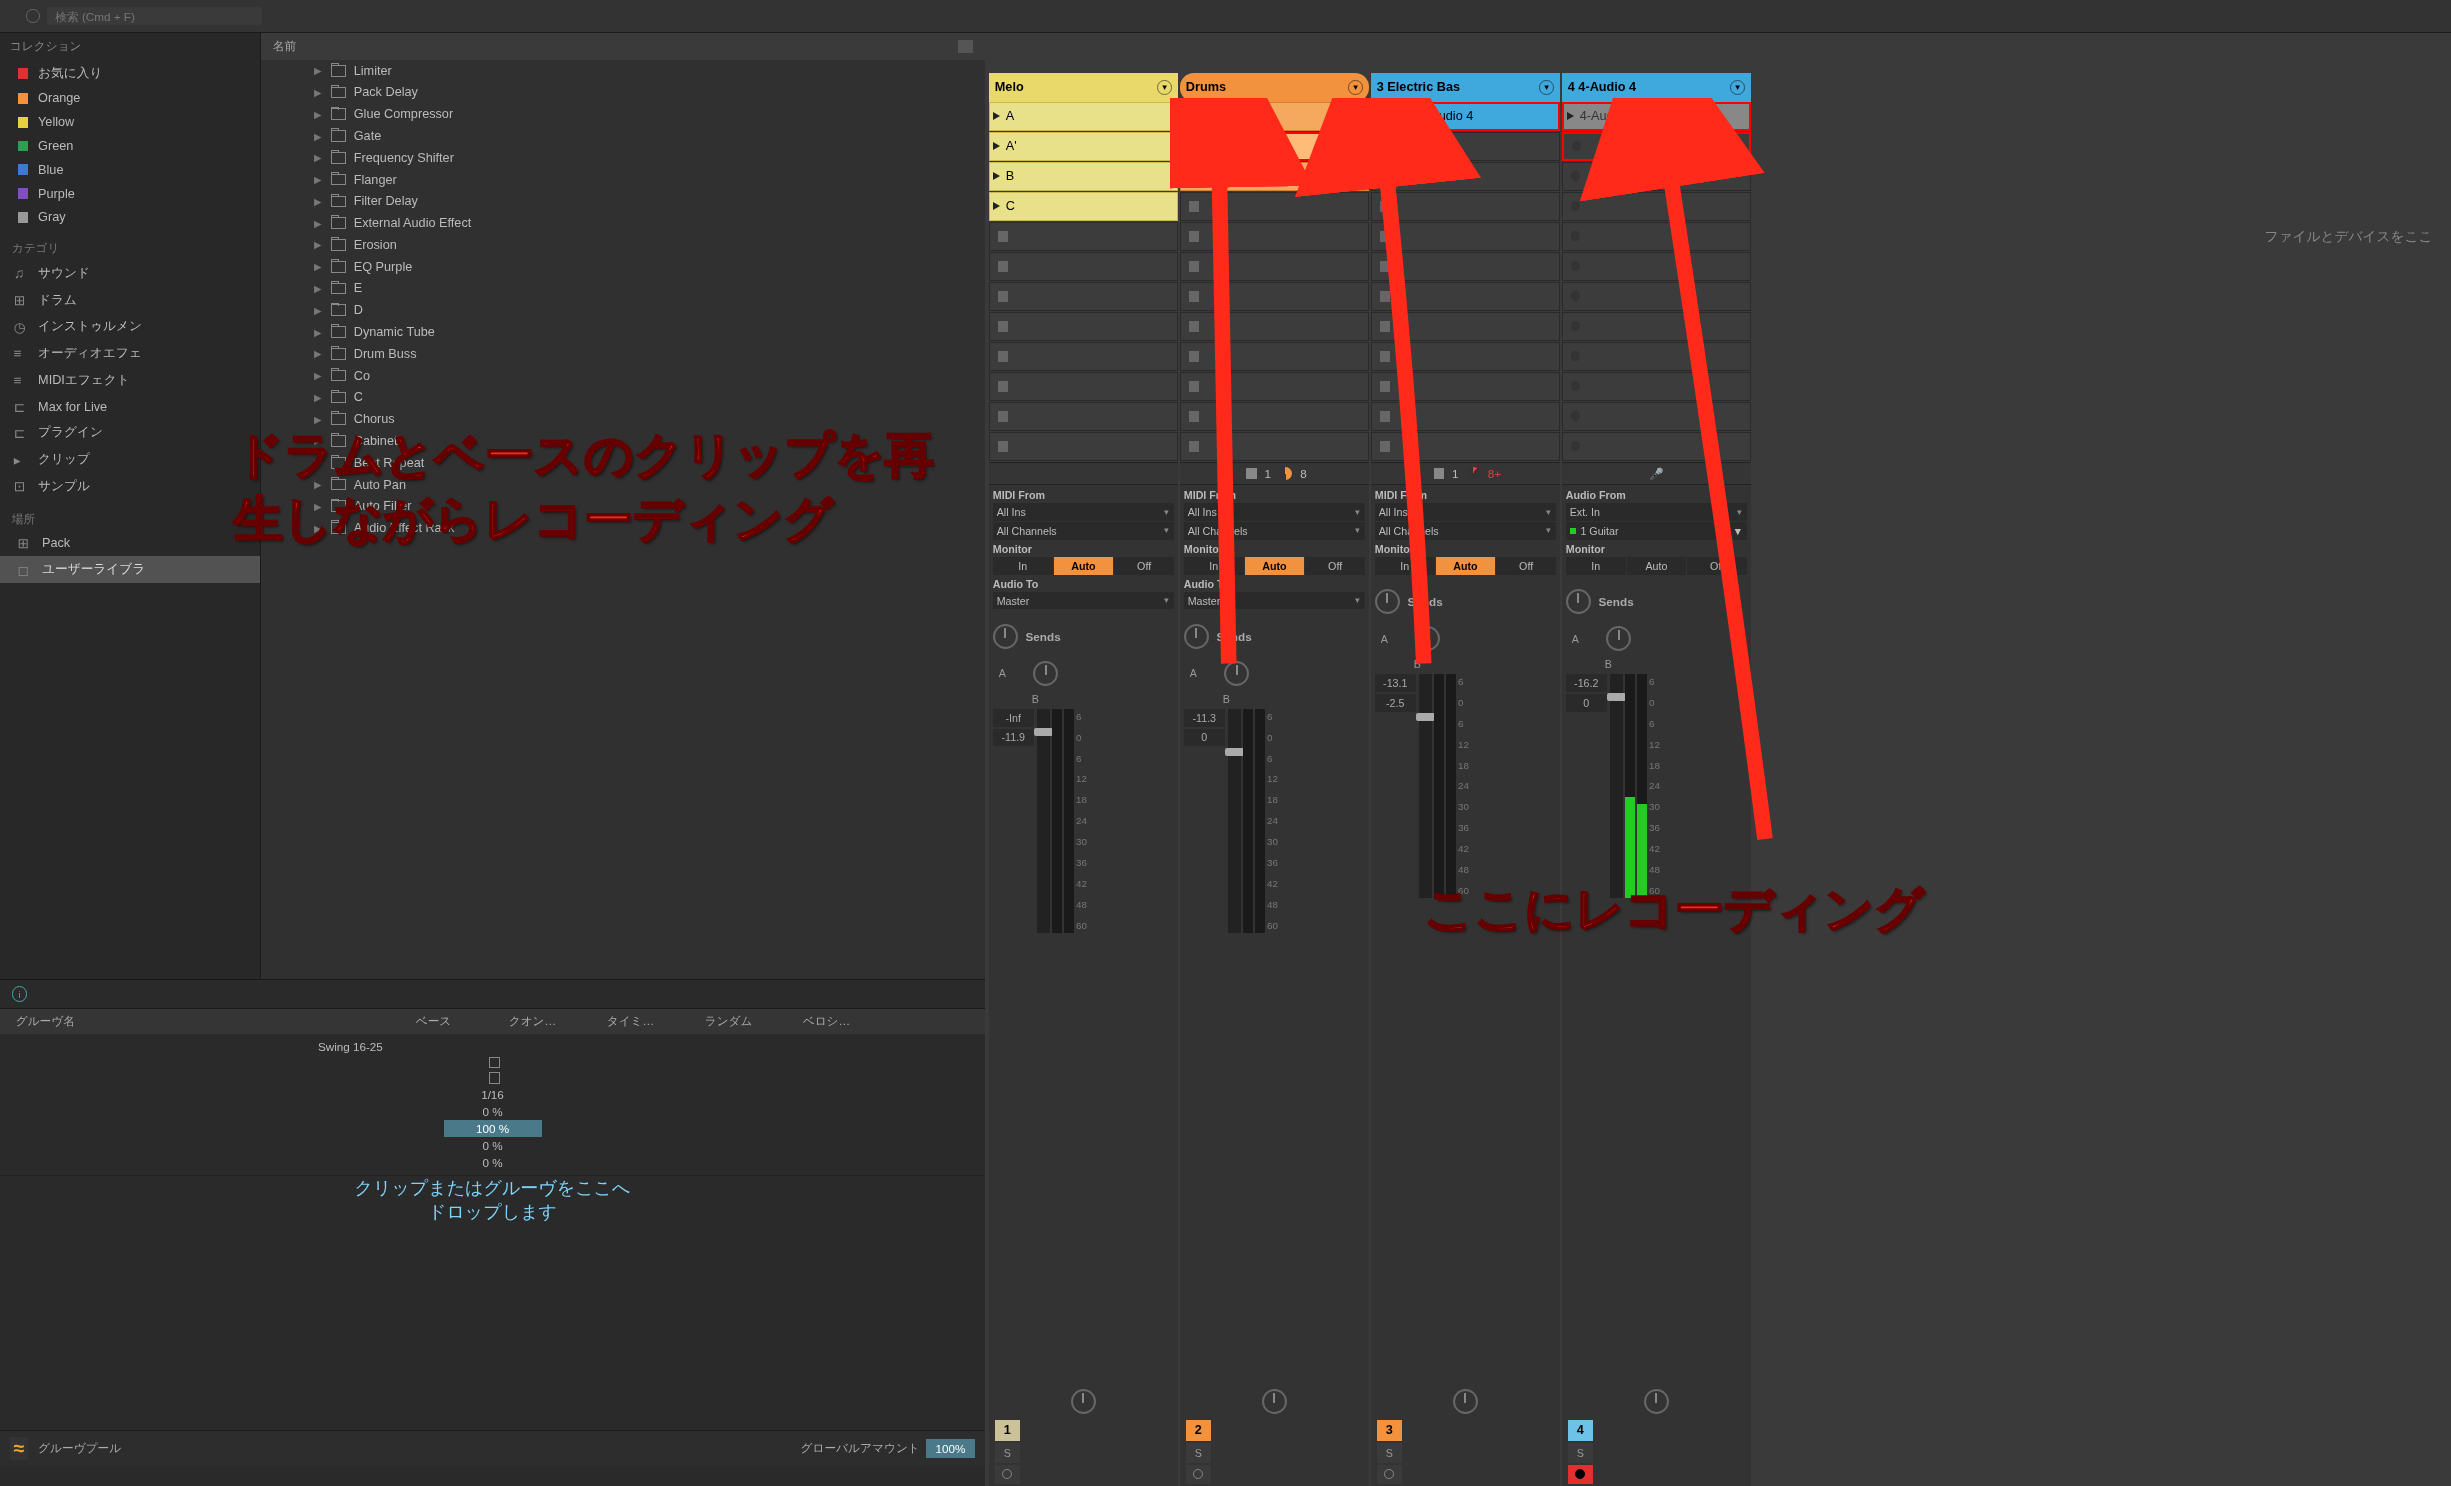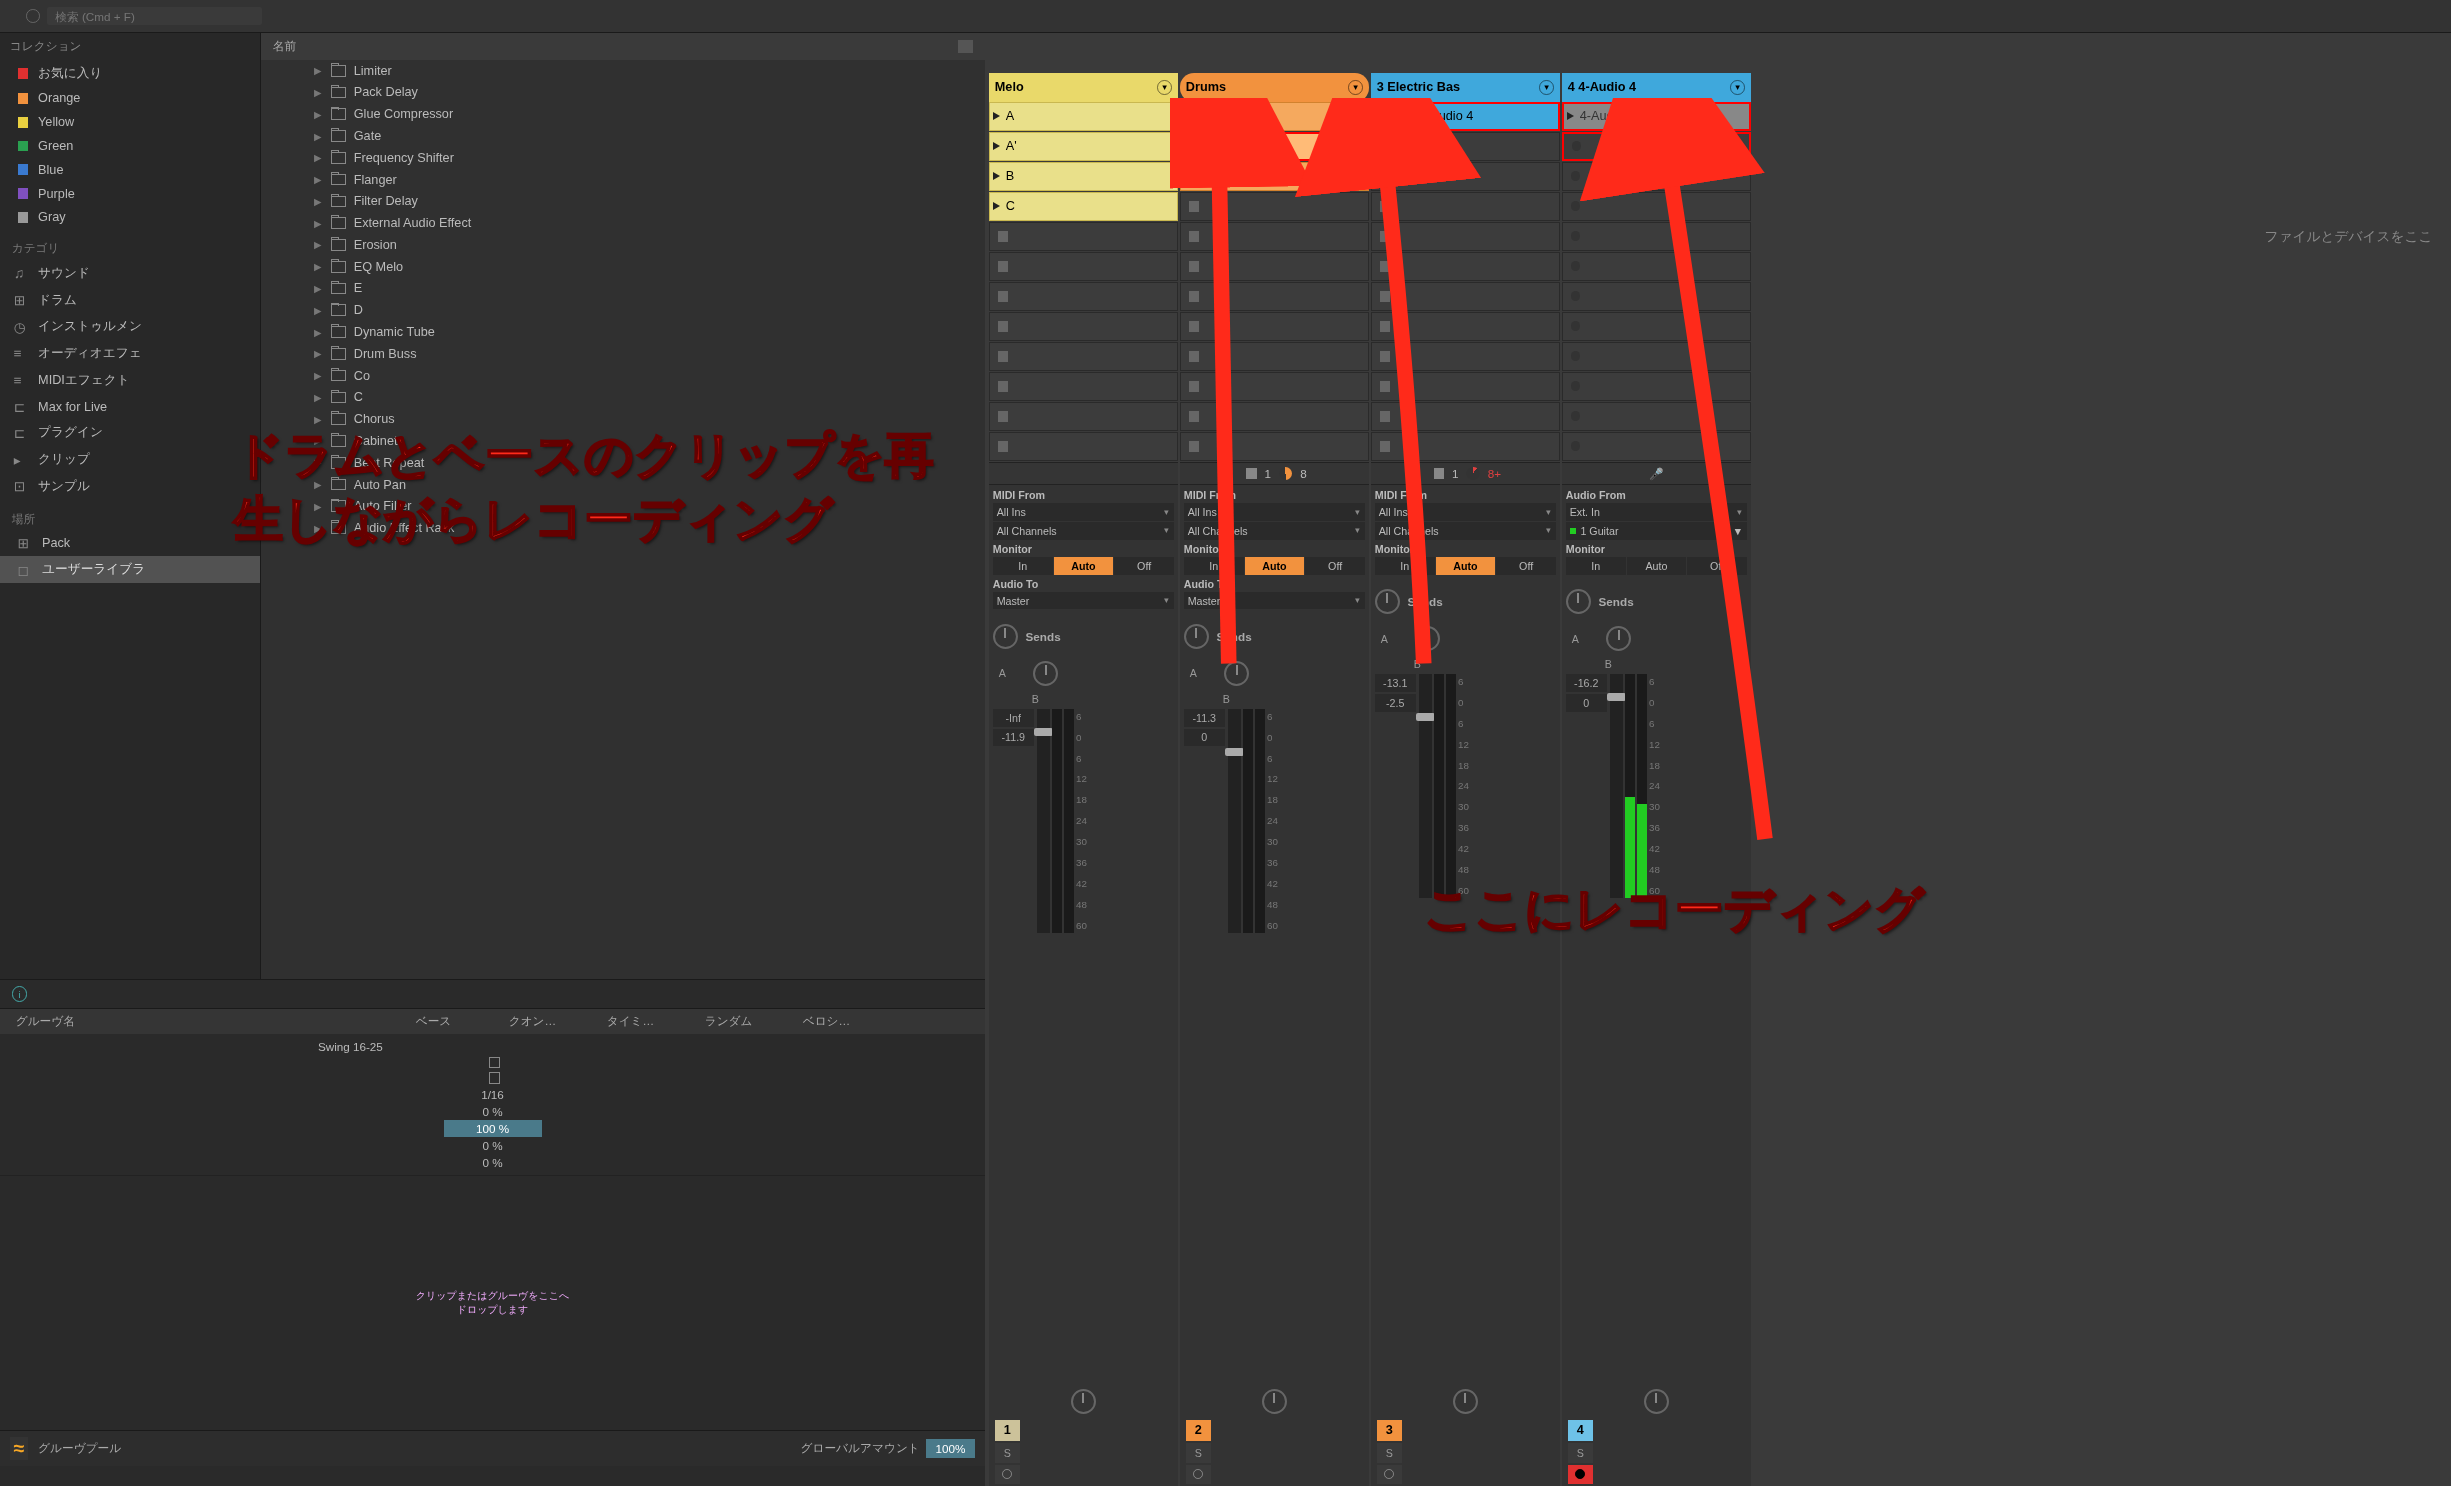--- a/index.html
+++ b/index.html
@@ -34,21 +34,21 @@
 .info-circle { width: 15.6px; height: 15.6px; border: 1px solid #4aa; border-radius: 50%; color: #4aa; display: flex; align-items: center; justify-content: center; font-size: 9.8px; }
 
 .groove-panel { border-top: 1px solid #1a1a1a; background: #2a2a2a; }
 .groove-header { background: #353535; display: flex; padding: 4.9px 9.8px; color: #aaa; font-size: 11.7px; }
 .groove-hcol { padding: 0 5.9px; }
 .groove-row { display: flex; padding: 3.9px 9.8px; color: #bbb; font-size: 11.7px; align-items: center; border-bottom: 1px solid #222; flex-direction: column; }
 .groove-cell { padding: 2px 5.9px; text-align: center; }
 .groove-cell.active { background: #4a7a8a; color: #fff; }
 .lock-icon { width: 11.7px; height: 11.7px; border: 1px solid #888; }
 .play-small { width: 11.7px; height: 11.7px; border: 1px solid #888; }
-.drop-area { height: 254px; display: flex; align-items: center; justify-content: center; color: #f0abfc; font-size: 10px; text-align: center; }
+.drop-area { height: 254px; display: flex; justify-content: center; color: #7dd3fc; font-size: 18px; text-align: center; }
 .groove-footer { display: flex; justify-content: space-between; padding: 5.9px 9.8px; border-top: 1px solid #1a1a1a; background: #2d2d2d; align-items: center; }
 .approx-icon { color: #f9a825; font-size: 19.5px; font-weight: bold; background: #333; padding: 0 3.9px; }
 .global-amount { display: flex; align-items: center; gap: 5.9px; }
 .amount-box { background: #4a7a8a; color: #fff; padding: 2.9px 9.8px; }
 
 .session-area { flex: 1; background: #3a3a3a; display: flex; position: relative; }
 .tracks-container { display: flex; padding: 3.9px 0 0 3.9px; }
 
 .track { width: 189px; display: flex; flex-direction: column; margin-right: 2px; }
 .track-header { height: 29px; display: flex; align-items: center; padding: 0 5.9px; color: #000; font-size: 12.7px; font-weight: 600; position: relative; margin-top: 36px; }
@@ -263,21 +263,21 @@
               <span>External Audio Effect</span>
             </div>
             <div class="tree-item">
               <span class="tree-arrow">▶</span>
               <span class="tree-folder"></span>
               <span>Erosion</span>
             </div>
             <div class="tree-item">
               <span class="tree-arrow">▶</span>
               <span class="tree-folder"></span>
-              <span>EQ Melo</span>
+              <span>EQ Purple</span>
             </div>
             <div class="tree-item">
               <span class="tree-arrow">▶</span>
               <span class="tree-folder"></span>
               <span>E</span>
             </div>
             <div class="tree-item">
               <span class="tree-arrow">▶</span>
               <span class="tree-folder"></span>
               <span>D</span>

